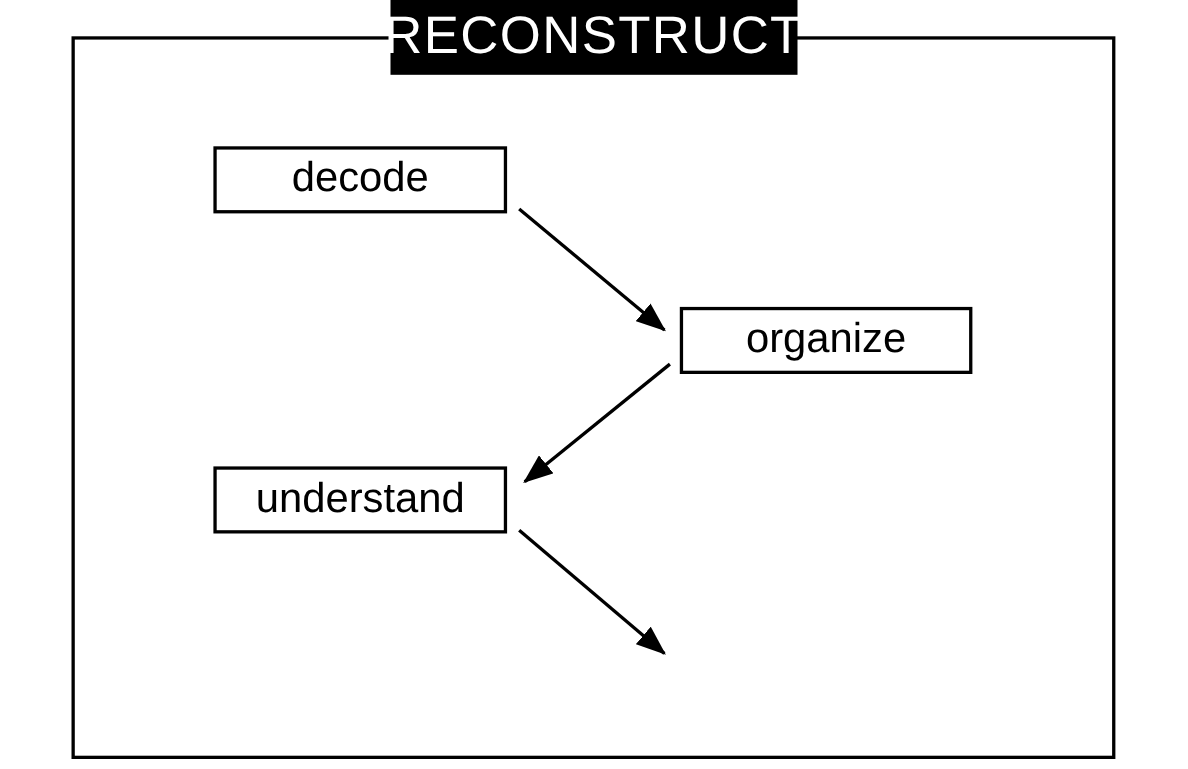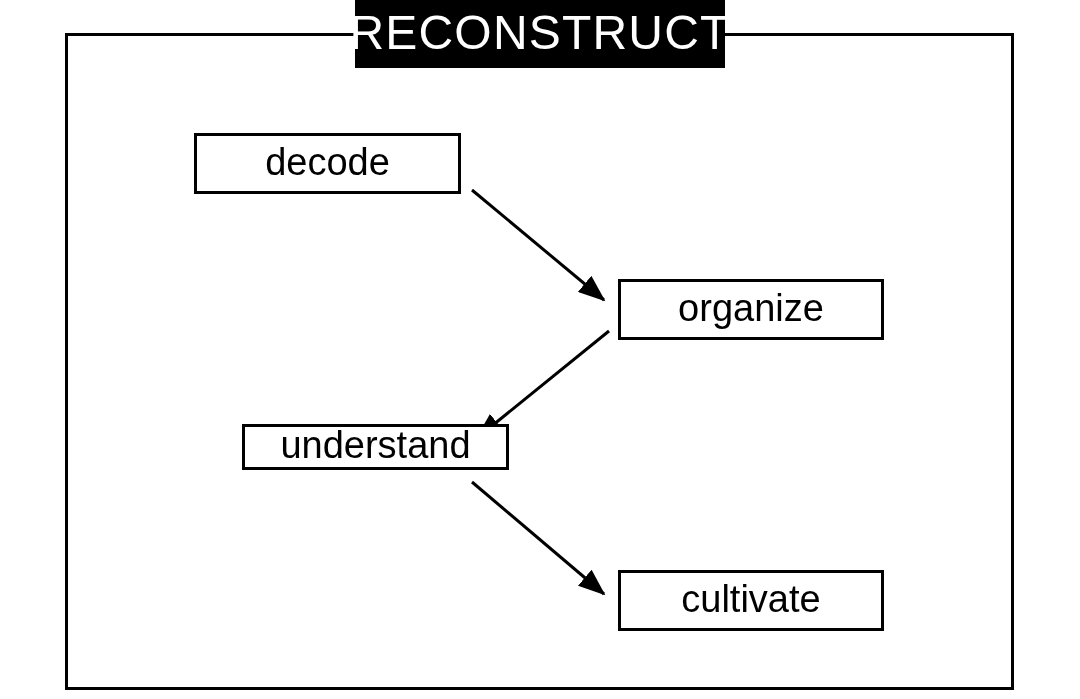--- a/index.html
+++ b/index.html
@@ -73,21 +73,21 @@
     font-size: 38px;
     font-weight: 300;
     color: #000000;
     line-height: 1;
     white-space: nowrap;
     padding-bottom: 4px;
   }
 
   .node-decode     { left: 194px; top: 133px; width: 267px; height: 61px; }
   .node-organize   { left: 618px; top: 279px; width: 266px; height: 61px; }
-  .node-understand { left: 194px; top: 424px; width: 267px; height: 46px; margin-left: 48px; }
+  .node-understand { left: 194px; top: 424px; width: 267px; height: 61px; }
   .node-cultivate  { left: 618px; top: 570px; width: 266px; height: 61px; }
 
   
   .arrows {
     position: absolute;
     left: 0;
     top: 0;
     width: 1080px;
     height: 699px;
     z-index: 2;
@@ -120,21 +120,18 @@
   </div>
 
   <div class="node node-organize">
     <span class="node-label">organize</span>
   </div>
 
   <div class="node node-understand">
     <span class="node-label">understand</span>
   </div>
 
-  <div class="node node-cultivate">
-    <span class="node-label">cultivate</span>
-  </div>
 
   <div class="title-banner">
     <span class="title-text">RECONSTRUCT</span>
   </div>
 
 </div>
 
 </body></html>

